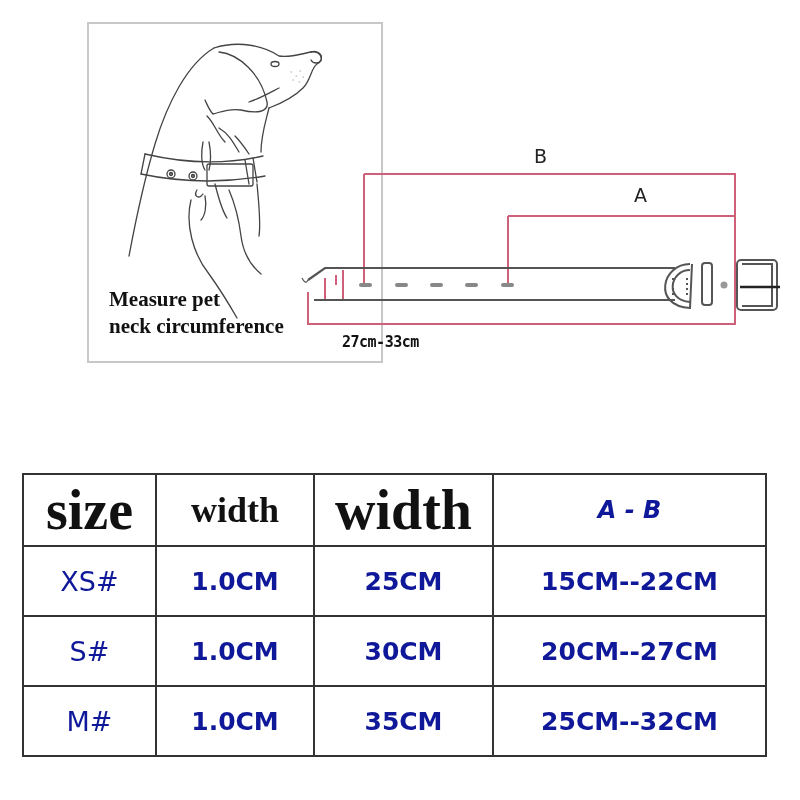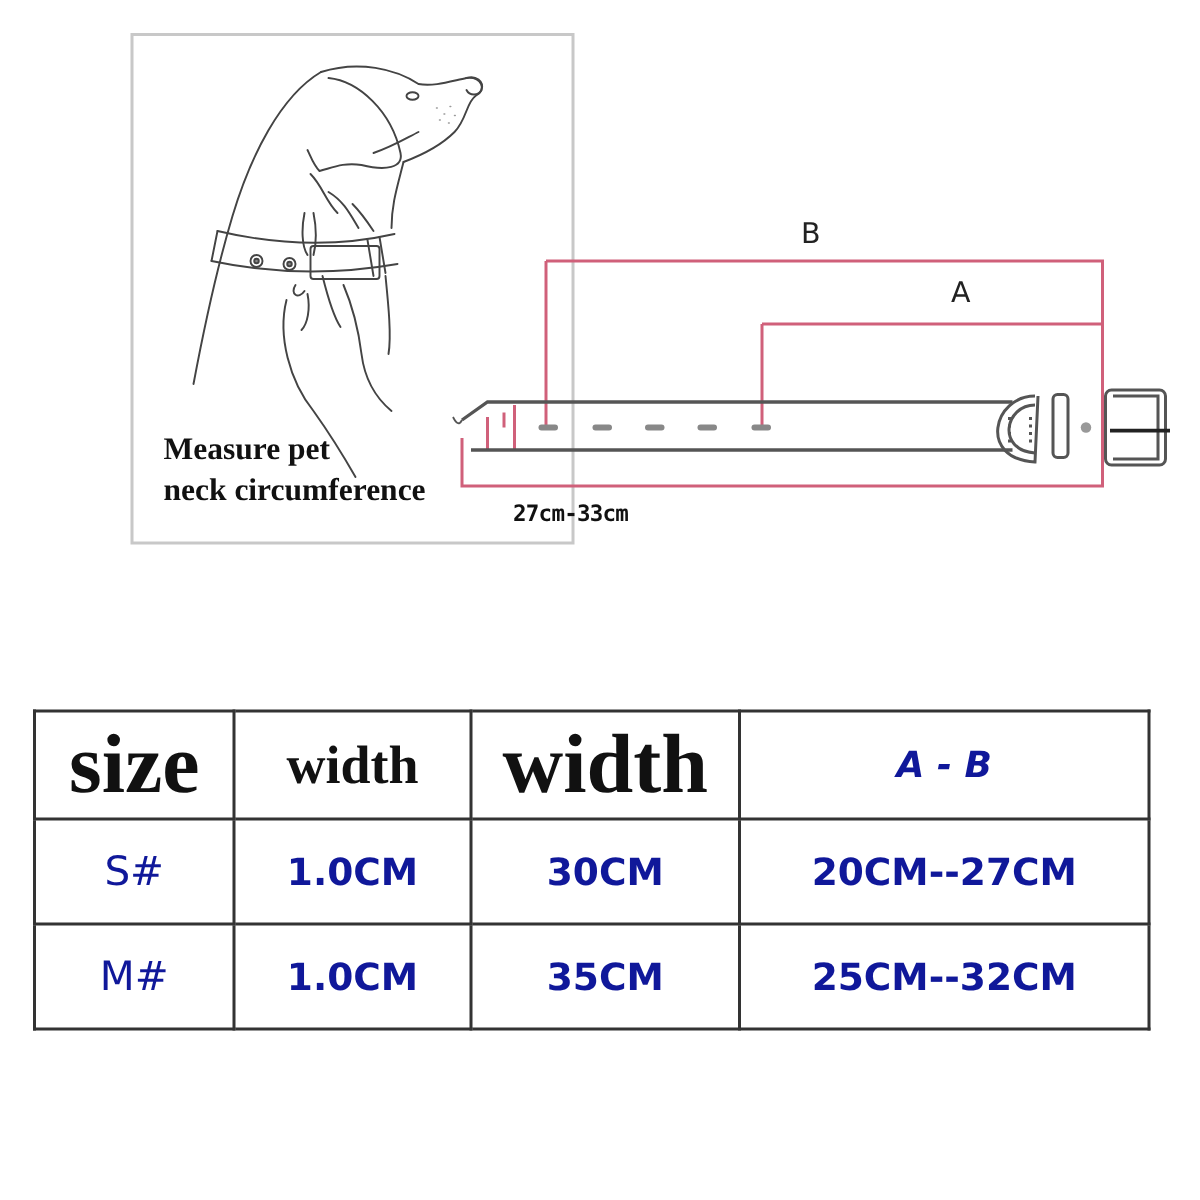--- a/index.html
+++ b/index.html
@@ -147,20 +147,26 @@
   <thead>
     <tr>
       <th class="h-big">size</th>
       <th class="h-mid">width</th>
       <th class="h-big">width</th>
       <th class="h-ab">A - B</th>
     </tr>
   </thead>
   <tbody>
     <tr>
+      <td class="size-col">XS#</td>
+      <td>1.0CM</td>
+      <td>25CM</td>
+      <td>15CM--22CM</td>
+    </tr>
+    <tr>
       <td class="size-col">S#</td>
       <td>1.0CM</td>
       <td>30CM</td>
       <td>20CM--27CM</td>
     </tr>
     <tr>
       <td class="size-col">M#</td>
       <td>1.0CM</td>
       <td>35CM</td>
       <td>25CM--32CM</td>

